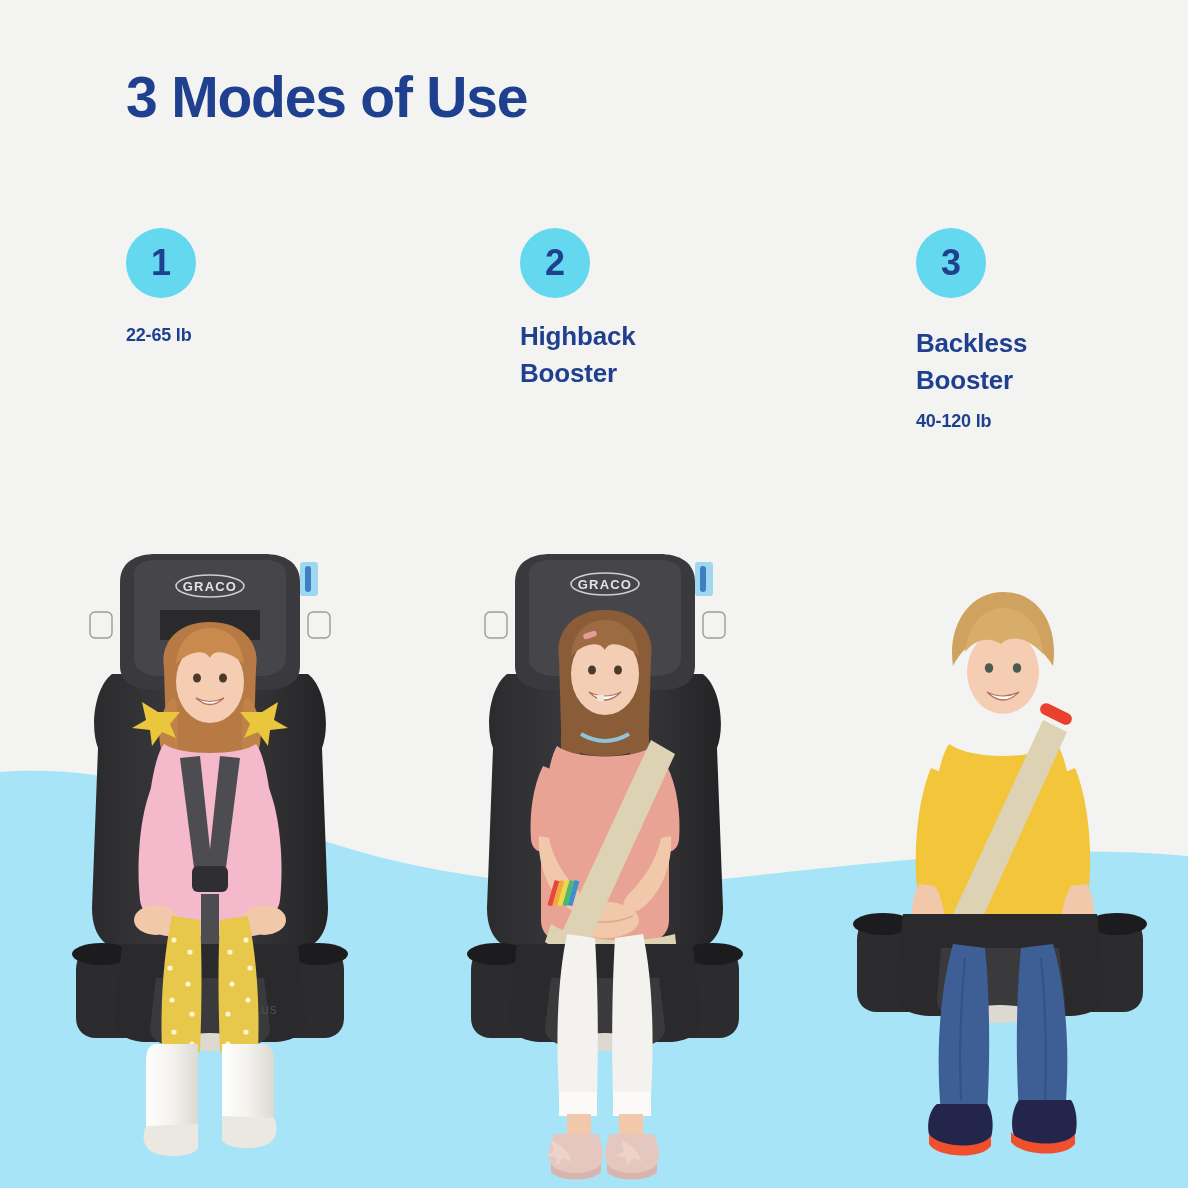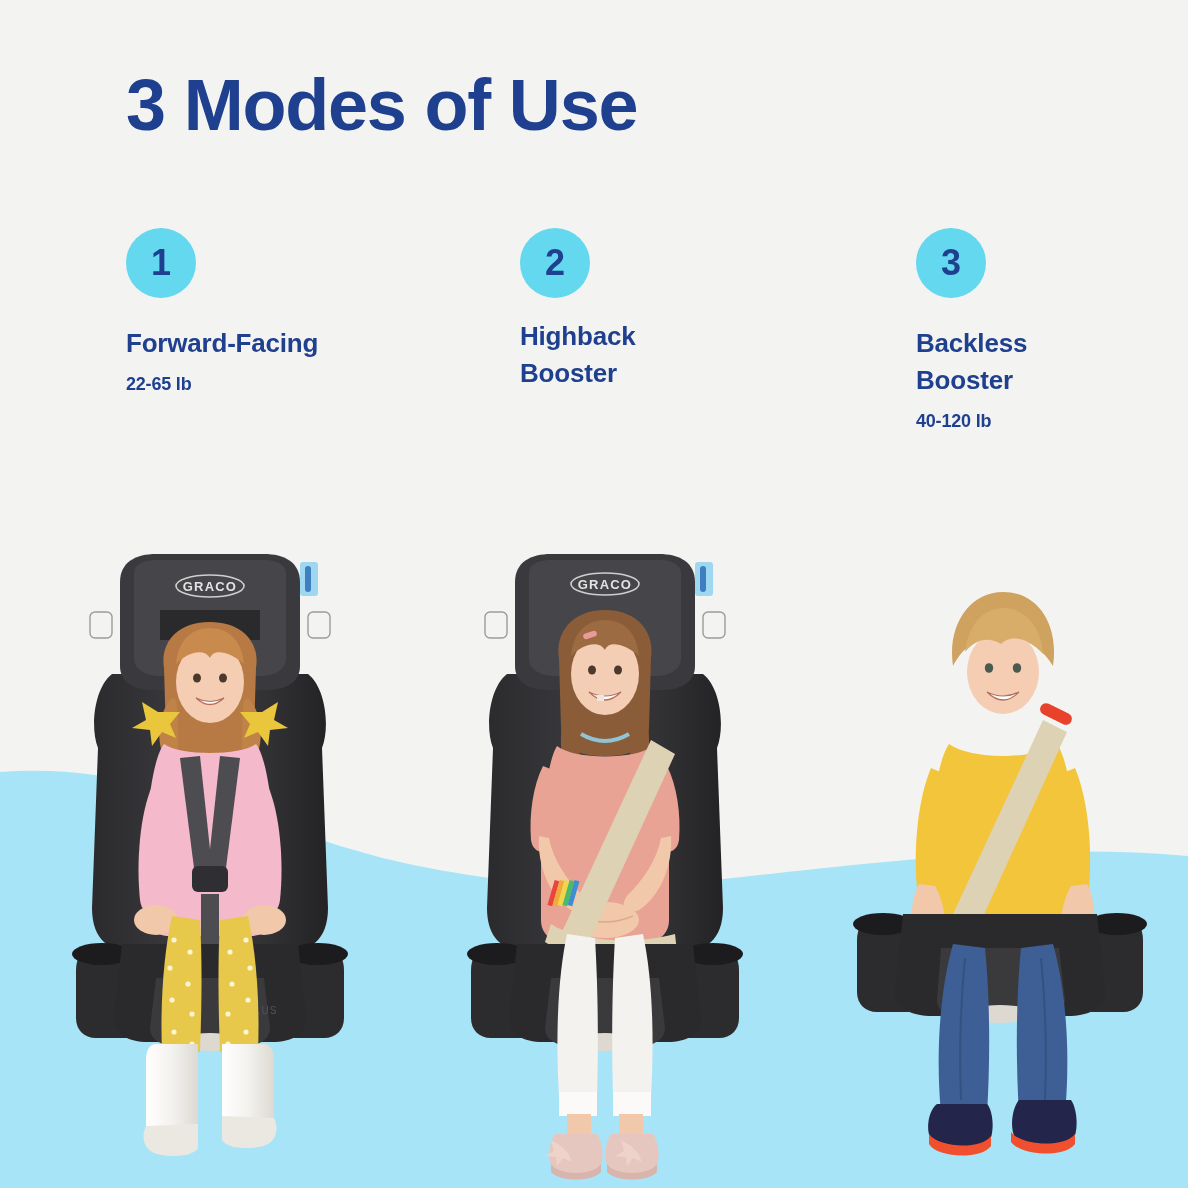--- a/index.html
+++ b/index.html
@@ -23,21 +23,21 @@
     width: 1188px;
     height: 1188px;
     pointer-events: none;
   }
 
   
   .title {
     position: absolute;
     left: 126px;
     top: 68px;
-    font-size: 72px;
+    font-size: 57px;
     font-weight: bold;
     letter-spacing: -1.2px;
     color: #1f3f8f;
     line-height: 1.05;
     white-space: nowrap;
   }
 
   
   .mode-col {
     position: absolute;
@@ -95,21 +95,20 @@
 
   <svg class="wave-band" viewBox="0 0 1188 1188" preserveAspectRatio="none">
     <path id="wave-path" d="M0,772 C150,760 260,830 400,862 C540,893 640,888 742,877 C870,863 1040,842 1188,856 L1188,1188 L0,1188 Z" fill="#a7e4f7"></path>
   </svg>
 
   <div class="title" style="color: rgb(31, 63, 143);">3 Modes of Use</div>
 
   <div class="mode-col c1">
     <div class="badge" style="background: rgb(99, 216, 239); color: rgb(31, 63, 143);">1</div>
     <div class="mode-label" style="color: rgb(31, 63, 143);">
-      <div>Forward-Facing</div>
     </div>
     <div class="mode-weight" style="color: rgb(31, 63, 143);">22-65 lb</div>
   </div>
 
   <div class="mode-col c2">
     <div class="badge" style="background: rgb(99, 216, 239); color: rgb(31, 63, 143);">2</div>
     <div class="mode-label" style="color: rgb(31, 63, 143); margin-top: 20px;">
       <div>Highback</div>
       <div>Booster</div>
     </div>

